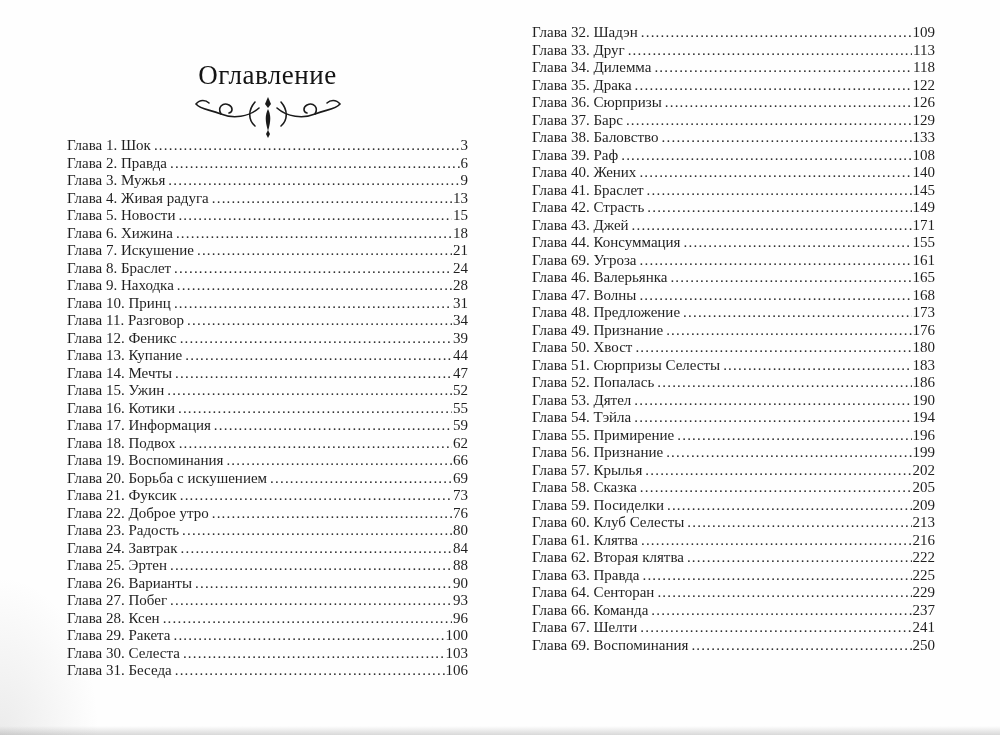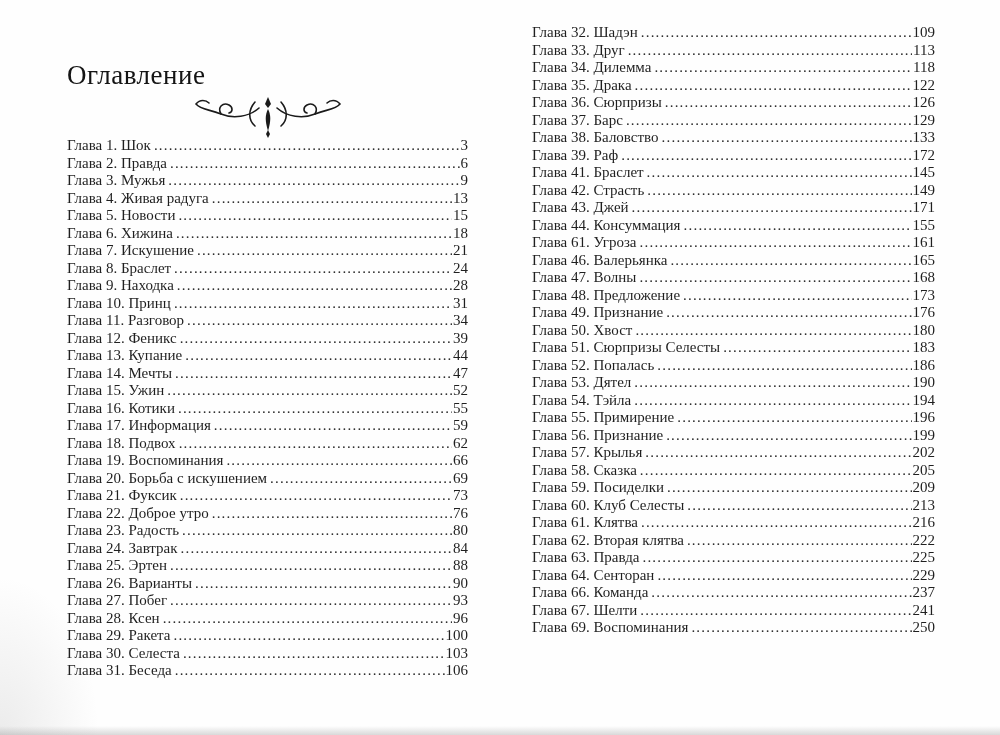--- a/index.html
+++ b/index.html
@@ -12,21 +12,21 @@
     background: #fefefe;
     font-family: "Liberation Serif", serif;
     color: #1f1f1f;
     overflow: hidden;
   }
   .title {
     position: absolute;
     top: 60px;
     left: 67px;
     width: 401px;
-    text-align: left;
+    text-align: center;
     font-size: 27px;
     font-weight: normal;
     letter-spacing: 0.5px;
     color: #141414;
   }
   .ornament {
     position: absolute;
     top: 95px;
     left: 193px;
   }
@@ -277,21 +277,26 @@
         <span class="pagenum">129</span>
       </div>
       <div class="entry">
         <span class="label">Глава 38. Баловство</span>
         <span class="dots"></span>
         <span class="pagenum">133</span>
       </div>
       <div class="entry">
         <span class="label">Глава 39. Раф</span>
         <span class="dots"></span>
-        <span class="pagenum">172</span>
+        <span class="pagenum">108</span>
+      </div>
+      <div class="entry">
+        <span class="label">Глава 40. Жених</span>
+        <span class="dots"></span>
+        <span class="pagenum">140</span>
       </div>
       <div class="entry">
         <span class="label">Глава 41. Браслет</span>
         <span class="dots"></span>
         <span class="pagenum">145</span>
       </div>
       <div class="entry">
         <span class="label">Глава 42. Страсть</span>
         <span class="dots"></span>
         <span class="pagenum">149</span>
@@ -300,21 +305,21 @@
         <span class="label">Глава 43. Джей</span>
         <span class="dots"></span>
         <span class="pagenum">171</span>
       </div>
       <div class="entry">
         <span class="label">Глава 44. Консуммация</span>
         <span class="dots"></span>
         <span class="pagenum">155</span>
       </div>
       <div class="entry">
-        <span class="label">Глава 61. Угроза</span>
+        <span class="label">Глава 69. Угроза</span>
         <span class="dots"></span>
         <span class="pagenum">161</span>
       </div>
       <div class="entry">
         <span class="label">Глава 46. Валерьянка</span>
         <span class="dots"></span>
         <span class="pagenum">165</span>
       </div>
       <div class="entry">
         <span class="label">Глава 47. Волны</span>

